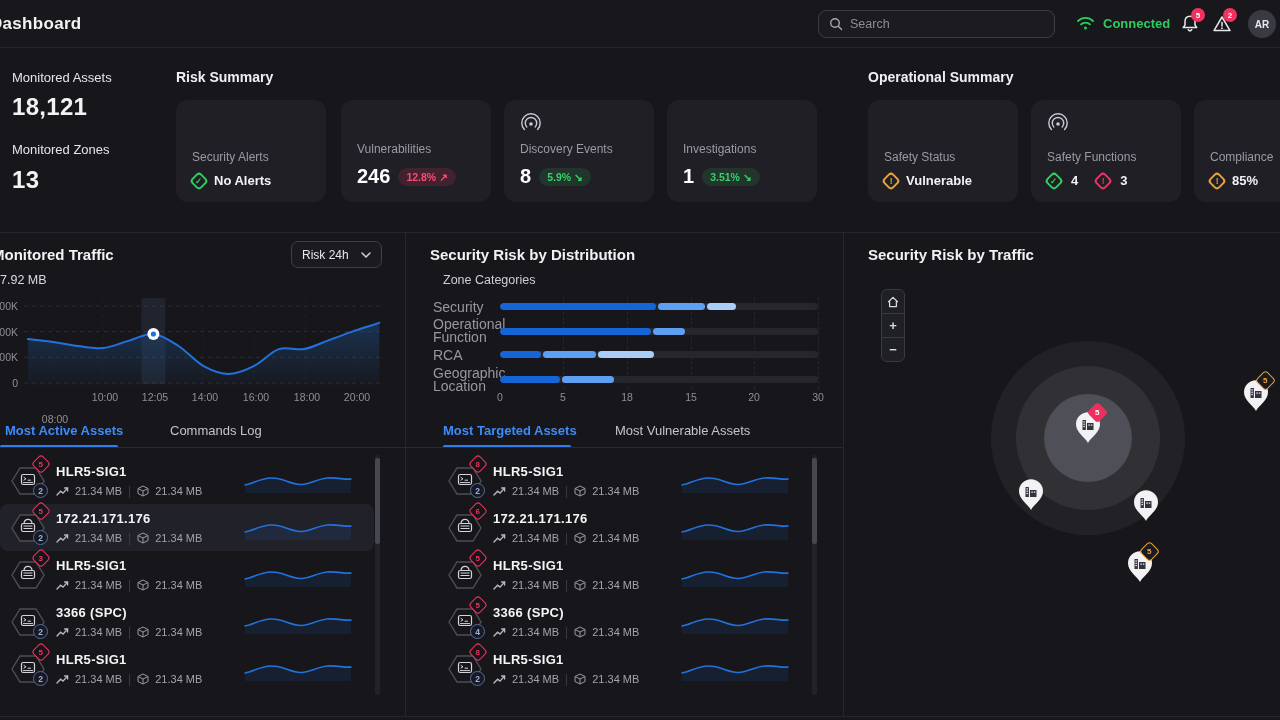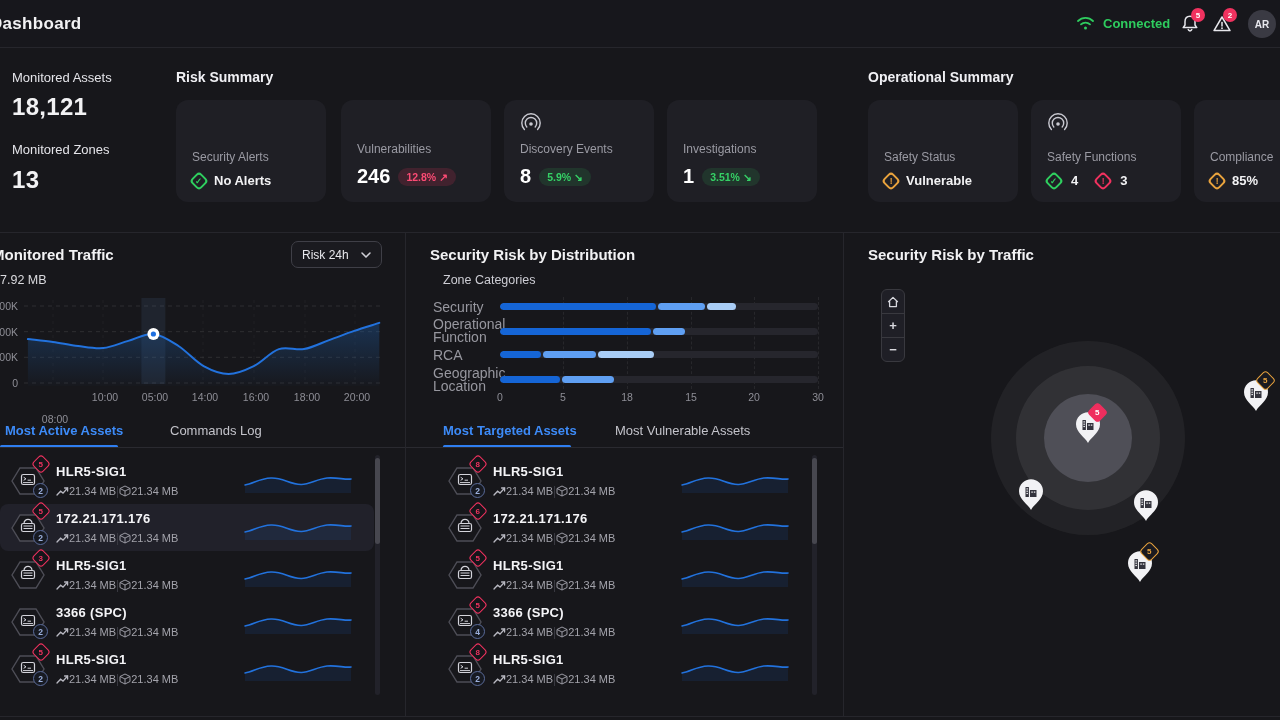--- a/index.html
+++ b/index.html
@@ -78,21 +78,21 @@
   .row-hl { position:absolute; height:47px; background:#21212a; border-radius:8px; }
   .hexwrap { position:absolute; left:0; top:3px; width:44px; height:42px; }
   .dbadge { position:absolute; left:24px; top:-3px; width:14px; height:14px; transform:rotate(45deg);
             border:1.5px solid #f0325f; border-radius:3.5px; background:#15151a;
             display:flex; align-items:center; justify-content:center; }
   .dbadge i { transform:rotate(-45deg); font-style:normal; color:#f0325f; font-size:8px; font-weight:700; }
   .cbadge { position:absolute; left:23px; top:23px; width:15px; height:15px; border-radius:50%;
             border:1.5px solid #5a6b9a; background:#171a22; color:#9cb0dd; font-size:8.5px; font-weight:700;
             display:flex; align-items:center; justify-content:center; }
   .aname { position:absolute; left:46px; top:7px; font-size:13px; font-weight:700; letter-spacing:.3px; color:#f4f4f7; }
-  .astats { position:absolute; left:46px; top:27px; display:flex; align-items:center; 
+  .astats { position:absolute; left:46px; top:27px; display:flex; align-items:center; gap:6px;
             font-size:11px; color:#a3a3ab; }
   .astats .sep { color:#3c3c44; font-size:12px; }
   .spark { position:absolute; top:8px; width:110px; height:30px; }
 
   .vscroll-track { position:absolute; width:5px; border-radius:3px; background:#22222a; }
   .vscroll-thumb { position:absolute; width:5px; border-radius:3px; background:#47474f; }
 
   
   .dist-label { position:absolute; left:433px; width:66px; font-size:14px; line-height:13px;
                 color:#97979f; transform:translateY(-50%); }
@@ -119,20 +119,27 @@
   .pin-badge.warning  { background:#1a1a20; border:1.5px solid #e9a33d; } .pin-badge.warning i { color:#e9a33d; }
 </style>
 </head>
 <body>
 
 <div id="app">
 
   <div id="header">
     <div class="app-title">Dashboard</div>
 
+    <div class="search-box">
+      <svg width="14" height="14" viewBox="0 0 14 14">
+        <circle cx="6" cy="6" r="4.3" fill="none" stroke="#a7a7b0" stroke-width="1.4"></circle>
+        <line x1="9.3" y1="9.3" x2="12.6" y2="12.6" stroke="#a7a7b0" stroke-width="1.4" stroke-linecap="round"></line>
+      </svg>
+      <span>Search</span>
+    </div>
 
     <div class="conn">
       <svg width="19" height="16" viewBox="0 0 19 16">
         <path d="M2,6 A10.5,10.5 0 0 1 17,6" fill="none" stroke="#2ecc5e" stroke-width="1.8" stroke-linecap="round"></path>
         <path d="M5,9.4 A6.4,6.4 0 0 1 14,9.4" fill="none" stroke="#2ecc5e" stroke-width="1.8" stroke-linecap="round"></path>
         <circle cx="9.5" cy="13" r="1.5" fill="#2ecc5e"></circle>
       </svg>
       <span>Connected</span>
     </div>
 
@@ -290,21 +297,21 @@
     </g>
     <rect id="hl-band" x="141.4" y="2" width="24" height="86" fill="rgba(110,160,220,0.10)"></rect>
     <path id="t-area" fill="url(#tg)" d="M27.9,43.1C32.1,43.6 44.6,44.8 53.0,45.9C61.4,47.1 69.7,49.0 78.1,50.0C86.5,51.1 94.8,52.9 103.2,52.1C111.6,51.2 119.9,47.3 128.3,44.9C136.7,42.6 145.0,37.1 153.4,38.0C161.8,38.8 170.1,44.7 178.5,50.0C186.9,55.4 195.2,65.4 203.6,70.1C212.0,74.7 220.3,78.0 228.7,78.0C237.1,78.0 245.4,74.2 253.8,70.1C262.2,65.9 270.5,55.9 278.9,53.1C287.3,50.3 295.6,54.6 304.0,53.1C312.4,51.6 320.7,47.2 329.1,44.1C337.5,41.1 345.8,37.8 354.2,34.9C362.6,32.0 375.1,28.3 379.3,26.9L379.3,90 L27.9,90 Z"></path>
     <path id="t-line" fill="none" stroke="#2272dd" stroke-width="2" stroke-linecap="round" d="M27.9,43.1C32.1,43.6 44.6,44.8 53.0,45.9C61.4,47.1 69.7,49.0 78.1,50.0C86.5,51.1 94.8,52.9 103.2,52.1C111.6,51.2 119.9,47.3 128.3,44.9C136.7,42.6 145.0,37.1 153.4,38.0C161.8,38.8 170.1,44.7 178.5,50.0C186.9,55.4 195.2,65.4 203.6,70.1C212.0,74.7 220.3,78.0 228.7,78.0C237.1,78.0 245.4,74.2 253.8,70.1C262.2,65.9 270.5,55.9 278.9,53.1C287.3,50.3 295.6,54.6 304.0,53.1C312.4,51.6 320.7,47.2 329.1,44.1C337.5,41.1 345.8,37.8 354.2,34.9C362.6,32.0 375.1,28.3 379.3,26.9"></path>
     <circle id="t-mark-o" r="6" fill="#ffffff" cx="153.4" cy="37.97666666666666"></circle>
     <circle id="t-mark-i" r="2.6" fill="#1e6fe0" cx="153.4" cy="37.97666666666666"></circle>
   </svg>
 
   <div class="tick xtick" style="left:33px;top:413px">08:00</div>
   <div class="tick xtick" style="left:83px;top:391px">10:00</div>
-  <div class="tick xtick" style="left:133px;top:391px">05:00</div>
+  <div class="tick xtick" style="left:133px;top:391px">12:05</div>
   <div class="tick xtick" style="left:183px;top:391px">14:00</div>
   <div class="tick xtick" style="left:234px;top:391px">16:00</div>
   <div class="tick xtick" style="left:285px;top:391px">18:00</div>
   <div class="tick xtick" style="left:335px;top:391px">20:00</div>
 
   <div class="tab active" style="left:5px">Most Active Assets</div>
   <div class="tab idle" style="left:138px">Commands Log</div>
   <div class="tab-underline" style="left:0;width:118px"></div>
   <div class="hline" style="left:0;top:447px;width:405px;background:#2a2a30"></div>
 

